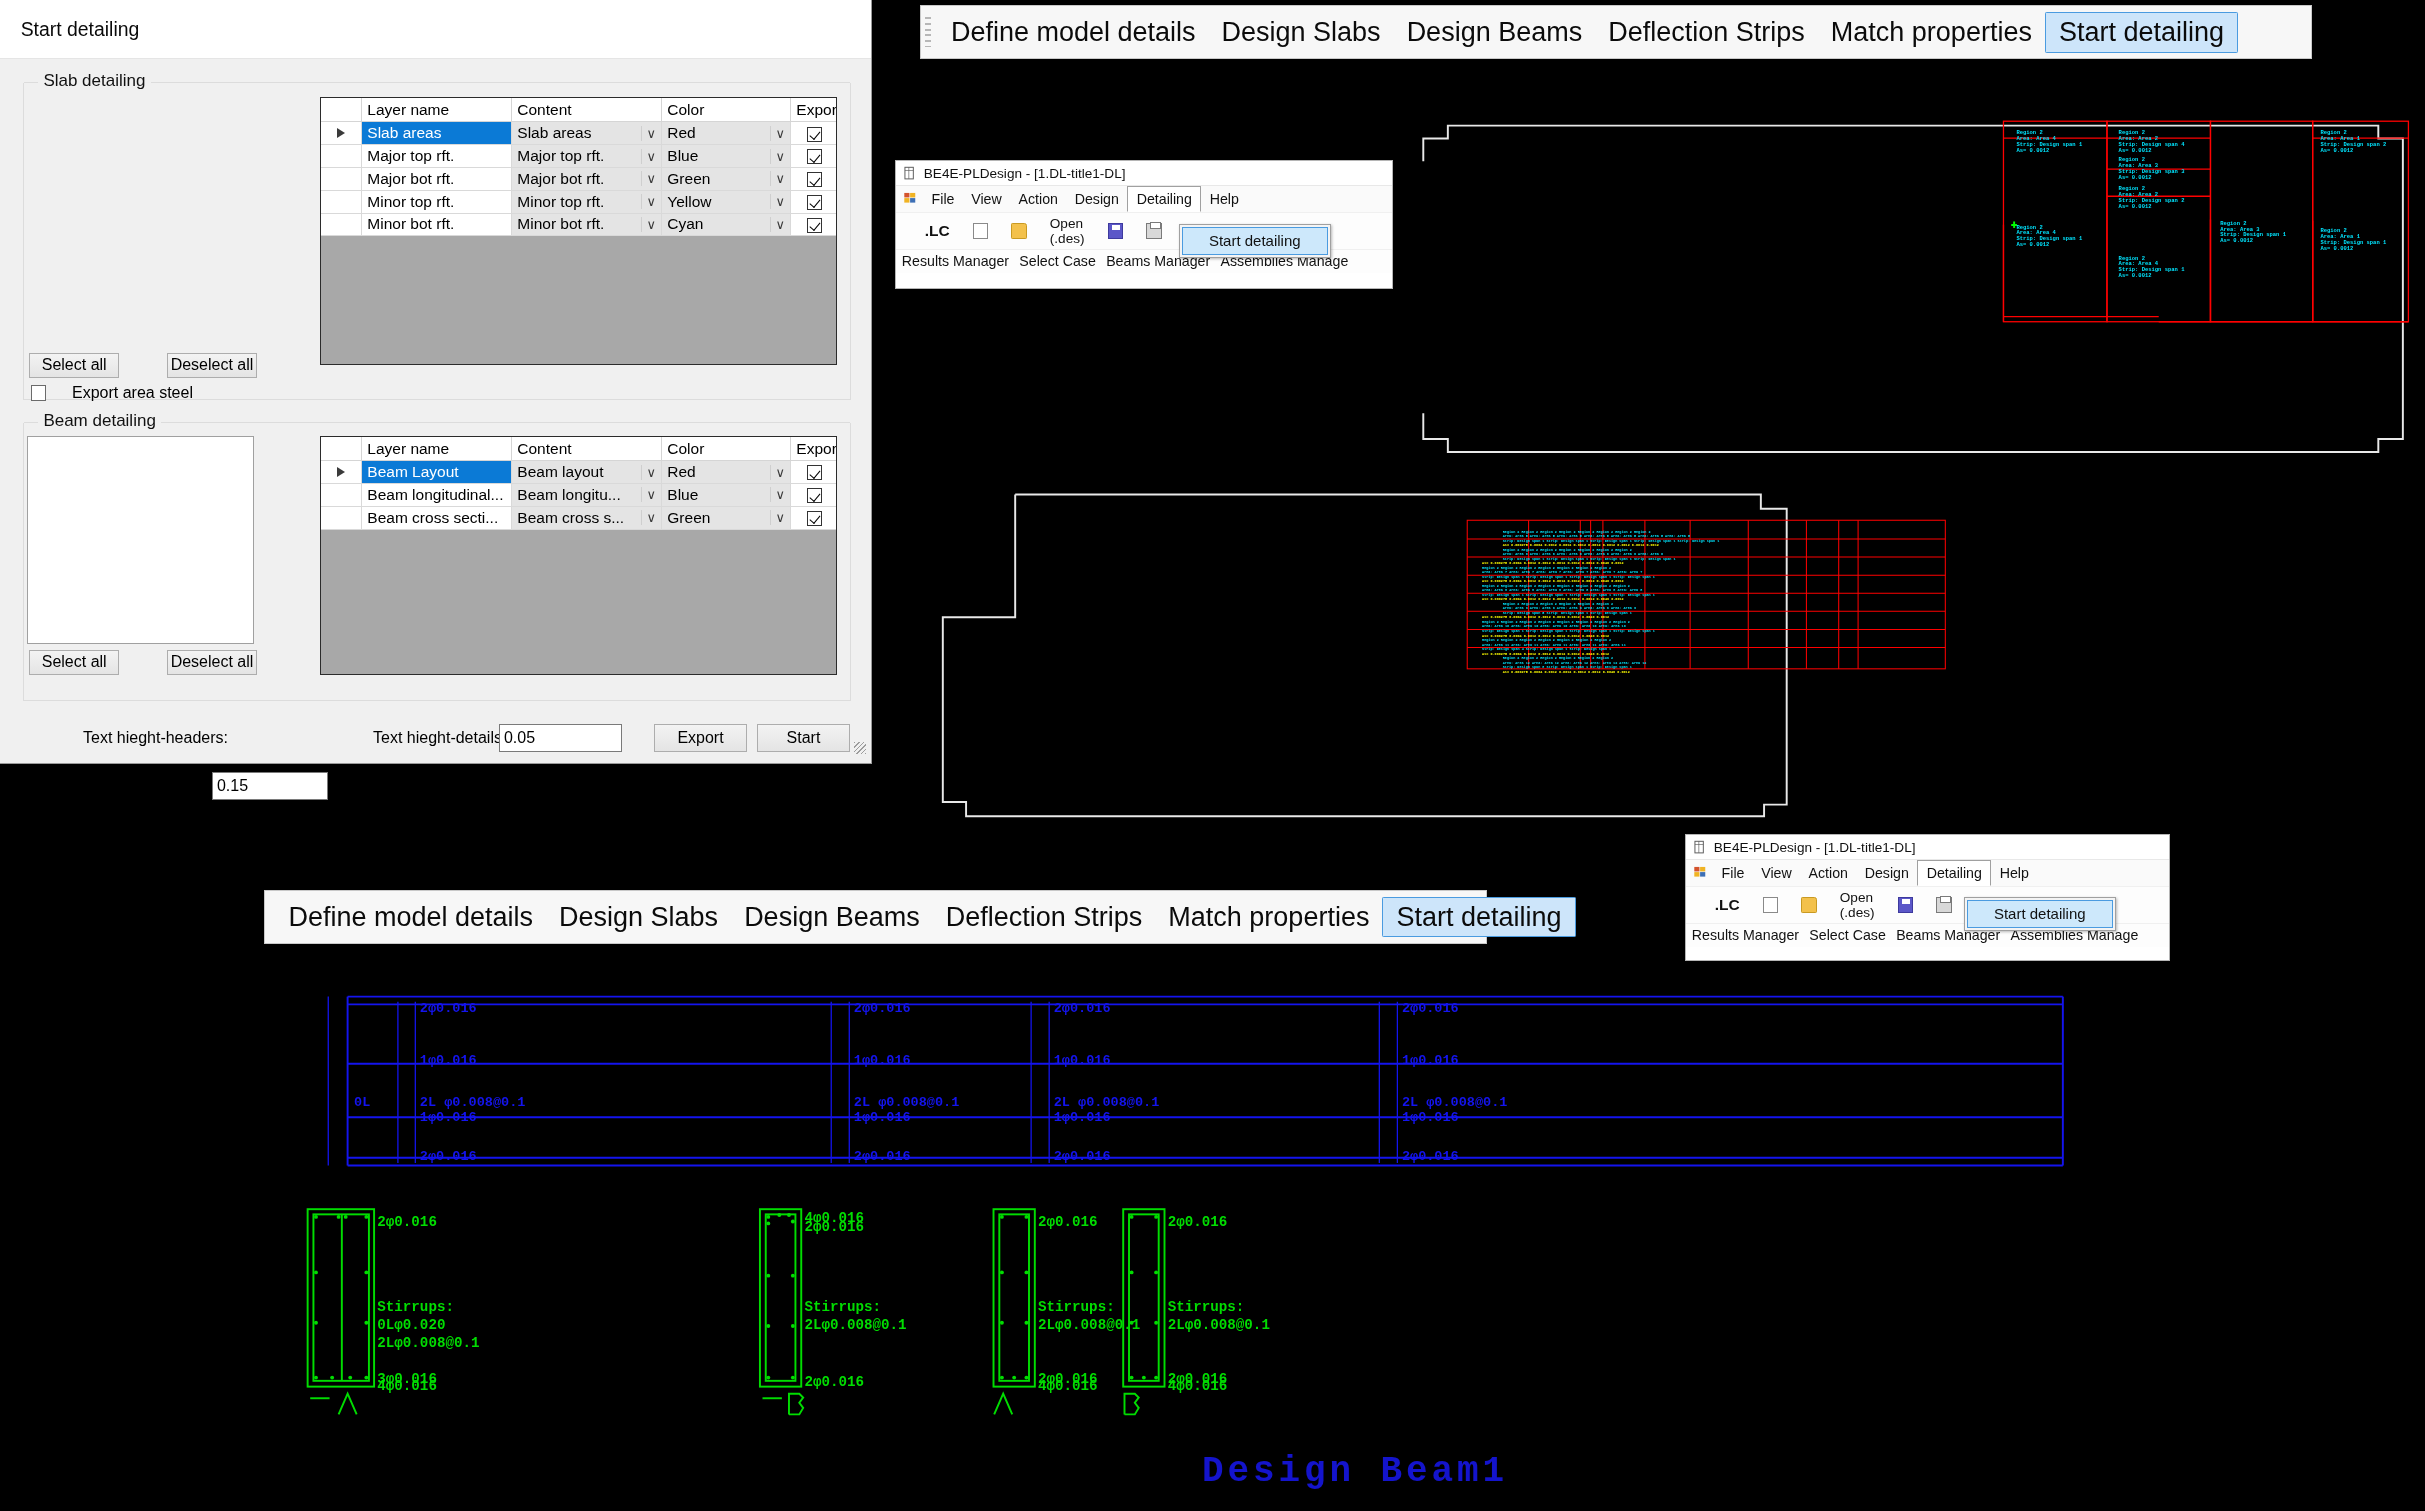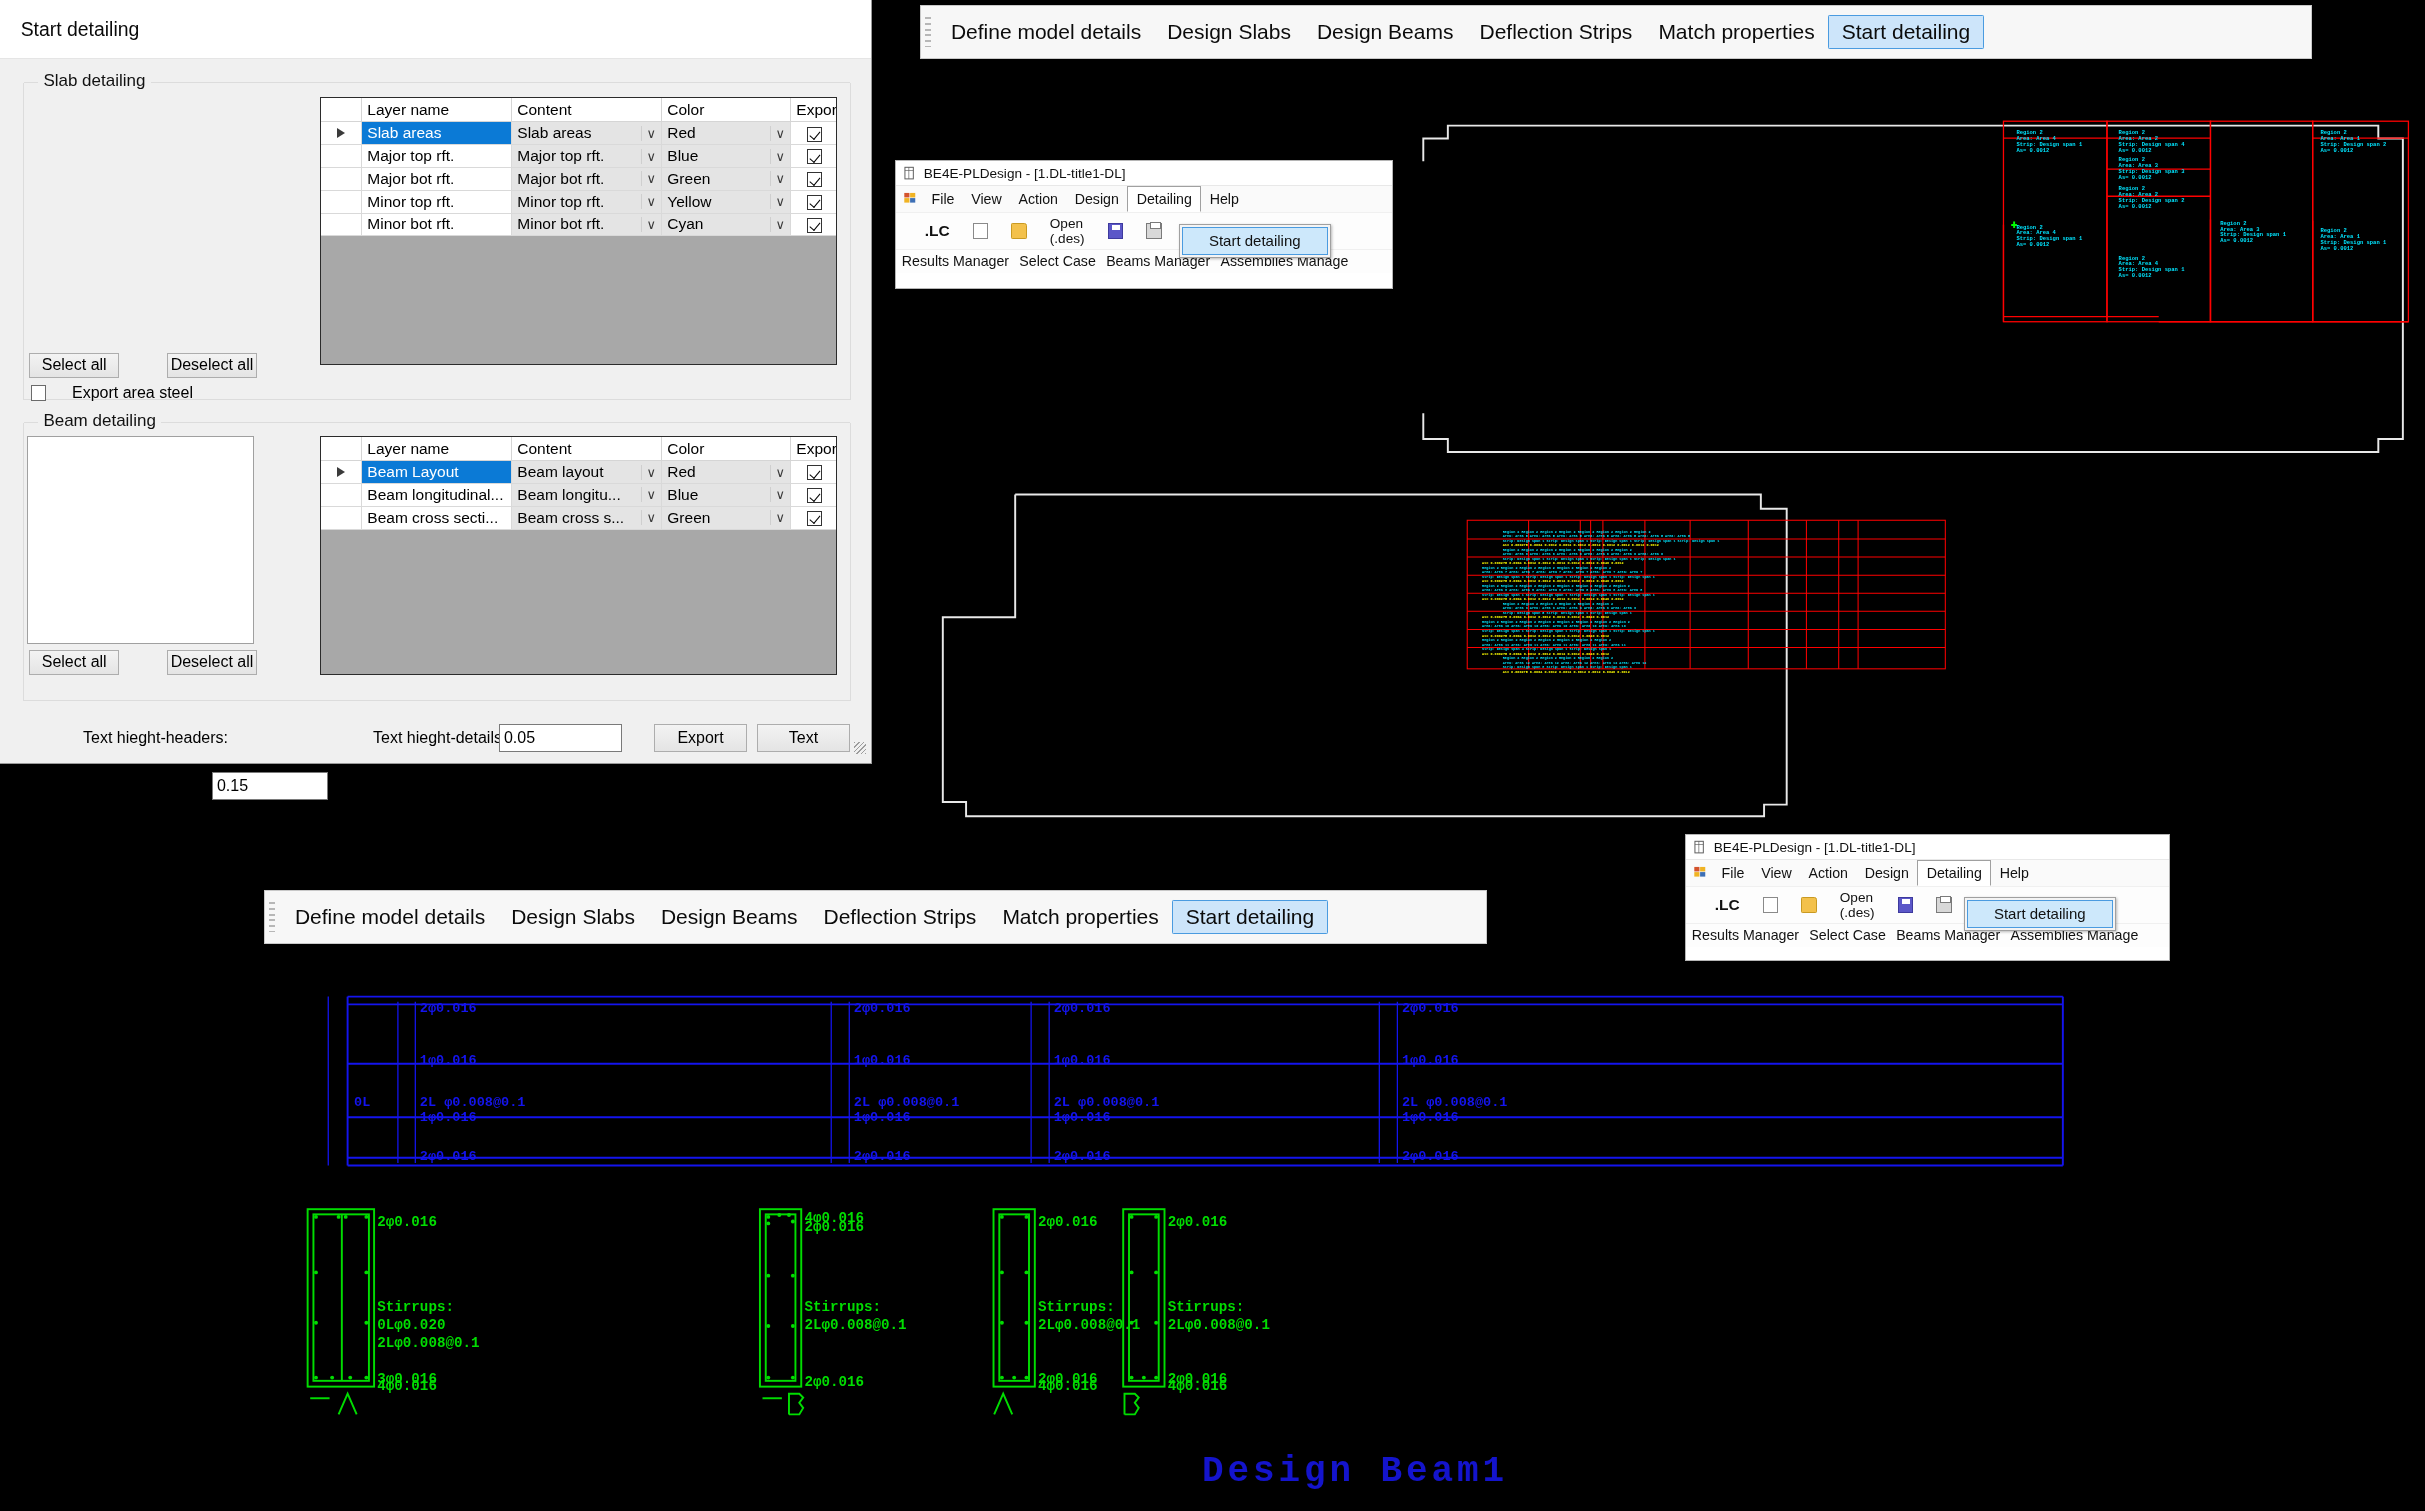--- a/index.html
+++ b/index.html
@@ -108,21 +108,21 @@
   
   .tabstrip {
     background:#f7f7f7; border:0.6px solid #c8c8c8;
     display:flex; align-items:center; padding: 0 3.9px;
   }
   .tabstrip .gripper {
     width: 6.5px; height: 30px; margin-right: 6.5px;
     background-image: repeating-linear-gradient(to bottom,#b7b7b7 0 1.9px,transparent 1.9px 5.8px);
   }
   .tab {
-    padding: 3.9px 13px; font-size: 21px; color: #0b0b0b; white-space:nowrap;
+    padding: 3.9px 13px; font-size: 27px; color: #0b0b0b; white-space:nowrap;
   }
   .tab.active {
     background: #cde5fa; border:1.3px solid #4a9be0; border-radius:1.3px;
   }
 
   
   .be4e { background:#fff; border:0.6px solid #b5b5b5; font-size:13.6px; color:#111; }
   .be4e .tbar { display:flex; align-items:center; gap:6.5px; padding:4.5px 7.1px; background:#fff; }
   .be4e .tbar .appicon {
     width:14.2px;height:14.2px;position:relative;flex:none;
@@ -670,21 +670,21 @@
     </div>
   </div>
 
   <div class="abs lbl" style="left:83px;top:729px;">Text hieght-headers:</div>
   <div class="txtinput abs" style="left:212px;top:724px;width:116px;height:28.4px;margin-top:48px;">0.15</div>
 
   <div class="abs lbl" style="left:373px;top:729px;">Text hieght-details:</div>
   <div class="txtinput abs" style="left:499px;top:724px;width:123px;height:28.4px;">0.05</div>
 
   <div class="winbtn abs" style="left:654px;top:724px;width:93px;height:28.4px;">Export</div>
-  <div class="winbtn abs" style="left:757px;top:724px;width:93px;height:28.4px;">Text</div>
+  <div class="winbtn abs" style="left:757px;top:724px;width:93px;height:28.4px;">Start</div>
 
   <div class="abs" style="left:854px;top:742px;width:11.6px;height:11.6px;
        background-image:repeating-linear-gradient(135deg,#9d9d9d 0 1.3px,transparent 1.3px 3.2px);"></div>
 </div>
 
 <div class="tabstrip abs" style="left:920px;top:5.2px;width:1392px;height:54px;">
   <div class="gripper"></div>
   <div class="tab">Define model details</div>
   <div class="tab">Design Slabs</div>
   <div class="tab">Design Beams</div>

